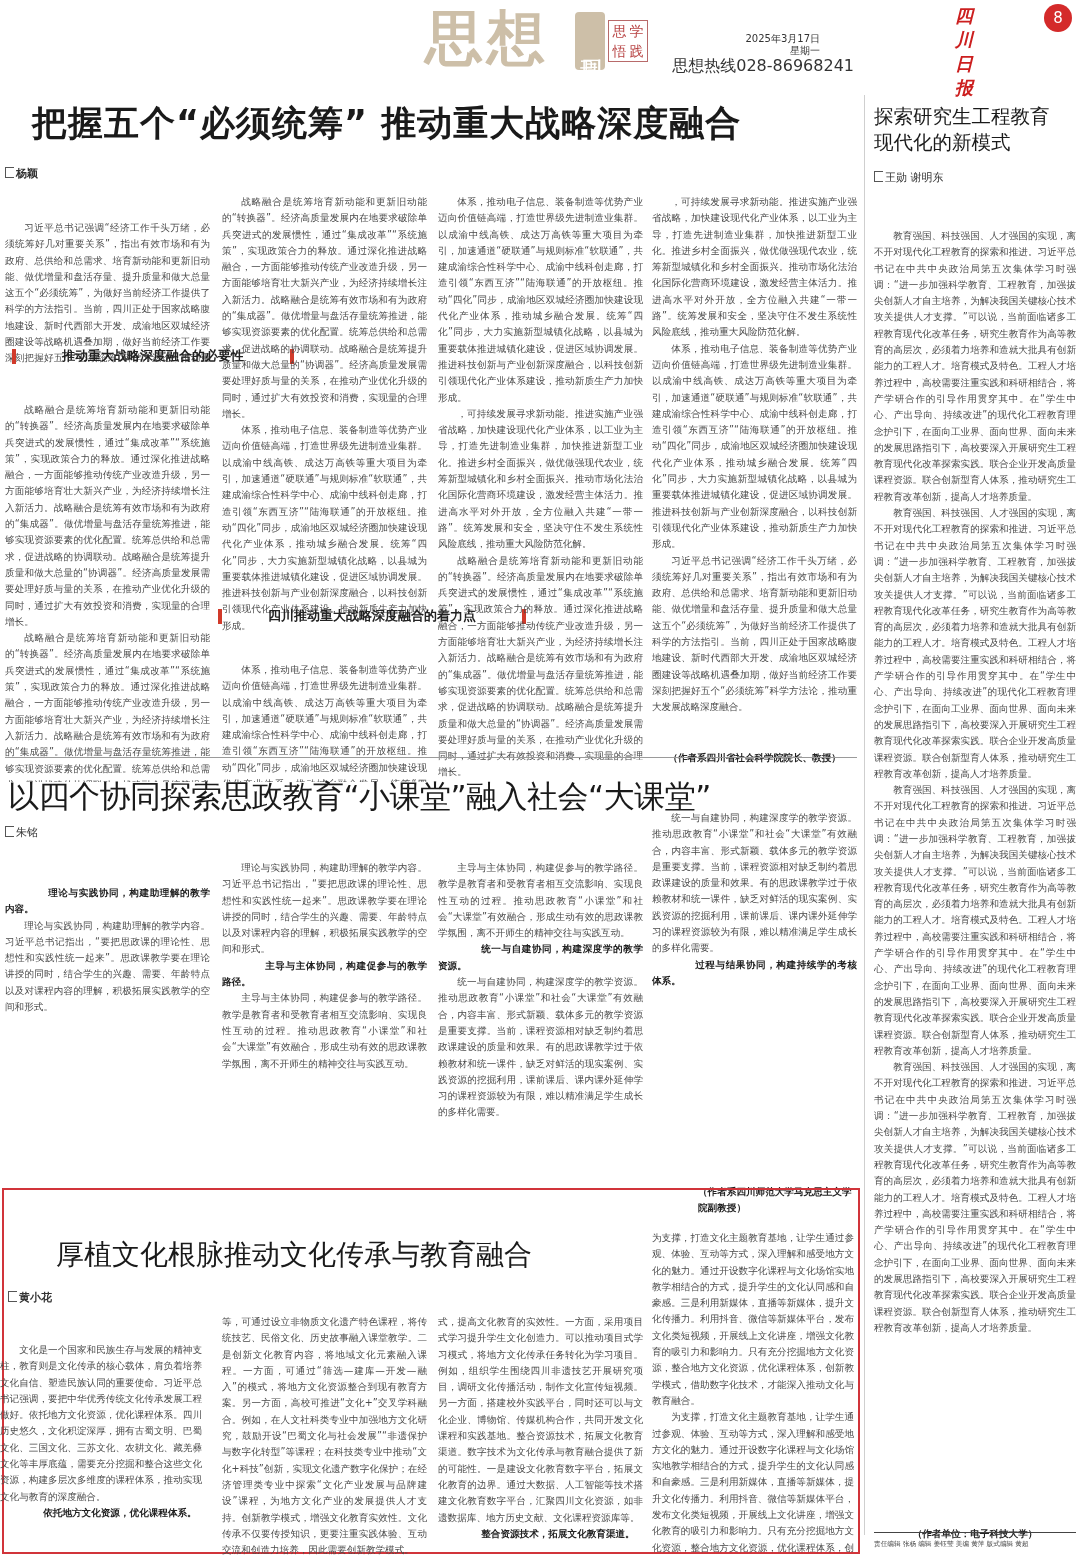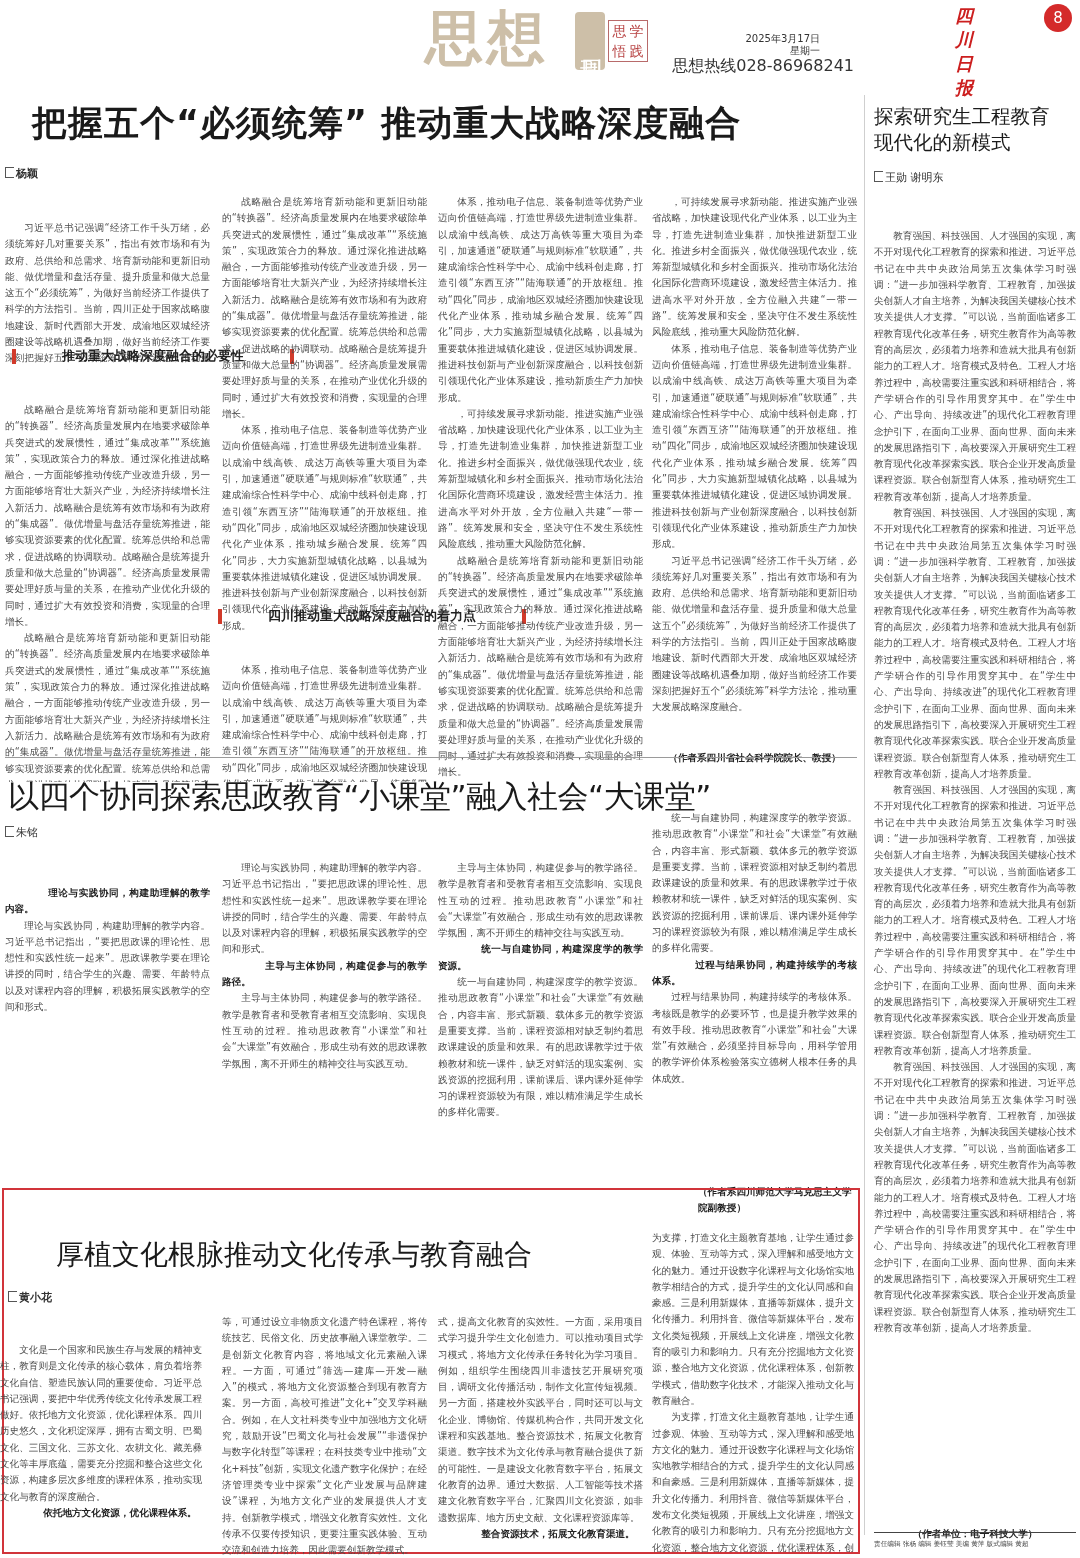--- a/index.html
+++ b/index.html
@@ -132,21 +132,20 @@
   <p>主导与主体协同，构建促参与的教学路径。教学是教育者和受教育者相互交流影响、实现良性互动的过程。推动思政教育“小课堂”和社会“大课堂”有效融合，形成生动有效的思政课教学氛围，离不开师生的精神交往与实践互动。</p>
 </div>
 <div class="col" style="left:438px; top:828px; width:205px; height:350px;">
   <p>主导与主体协同，构建促参与的教学路径。教学是教育者和受教育者相互交流影响、实现良性互动的过程。推动思政教育“小课堂”和社会“大课堂”有效融合，形成生动有效的思政课教学氛围，离不开师生的精神交往与实践互动。</p>
   <p><span class="lead">统一与自建协同，构建深度学的教学资源。</span></p>
   <p>统一与自建协同，构建深度学的教学资源。推动思政教育“小课堂”和社会“大课堂”有效融合，内容丰富、形式新颖、载体多元的教学资源是重要支撑。当前，课程资源相对缺乏制约着思政课建设的质量和效果。有的思政课教学过于依赖教材和统一课件，缺乏对鲜活的现实案例、实践资源的挖掘利用，课前课后、课内课外延伸学习的课程资源较为有限，难以精准满足学生成长的多样化需要。</p>
 </div>
 <div class="col" style="left:652px; top:778px; width:205px; height:372px;">
   <p>统一与自建协同，构建深度学的教学资源。推动思政教育“小课堂”和社会“大课堂”有效融合，内容丰富、形式新颖、载体多元的教学资源是重要支撑。当前，课程资源相对缺乏制约着思政课建设的质量和效果。有的思政课教学过于依赖教材和统一课件，缺乏对鲜活的现实案例、实践资源的挖掘利用，课前课后、课内课外延伸学习的课程资源较为有限，难以精准满足学生成长的多样化需要。</p>
   <p><span class="lead">过程与结果协同，构建持续学的考核体系。</span></p>
-  <p>过程与结果协同，构建持续学的考核体系。考核既是教学的必要环节，也是提升教学效果的有效手段。推动思政教育“小课堂”和社会“大课堂”有效融合，必须坚持目标导向，用科学管用的教学评价体系检验落实立德树人根本任务的具体成效。</p>
 </div>
 <div class="col" style="left:652px; top:1152px; width:205px; height:36px;">
   <p class="sig" style="text-align:left; padding-left:46px;">（作者系四川师范大学马克思主义学院副教授）</p>
 </div>
 
 <div class="red-box"></div>
 <div class="headline" style="left:56px; top:1236px; font-size:28px; font-weight:normal;">厚植文化根脉推动文化传承与教育融合</div>
 <div class="byline" style="left:8px; top:1290px;">黄小花</div>
 
 <div class="col" style="left:0; top:1310px; width:202px; height:242px;">

